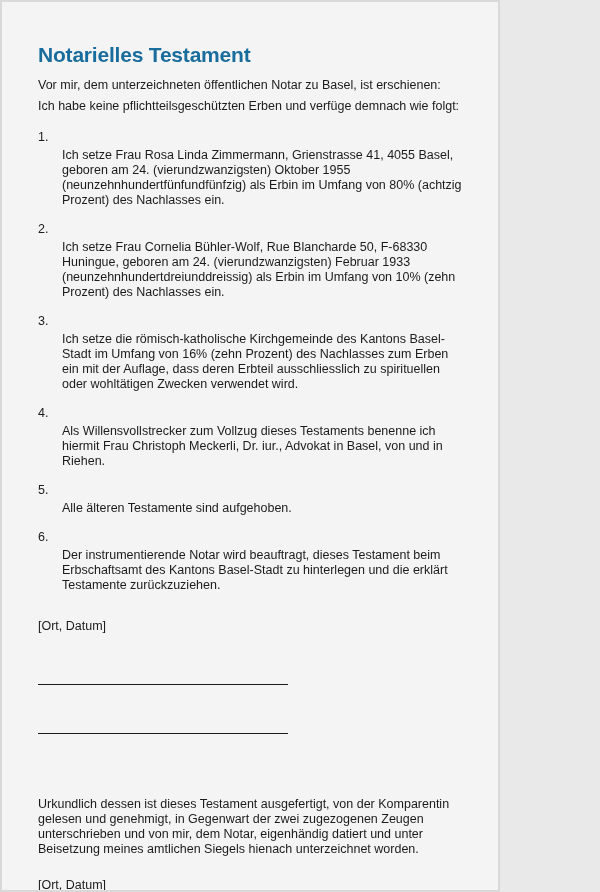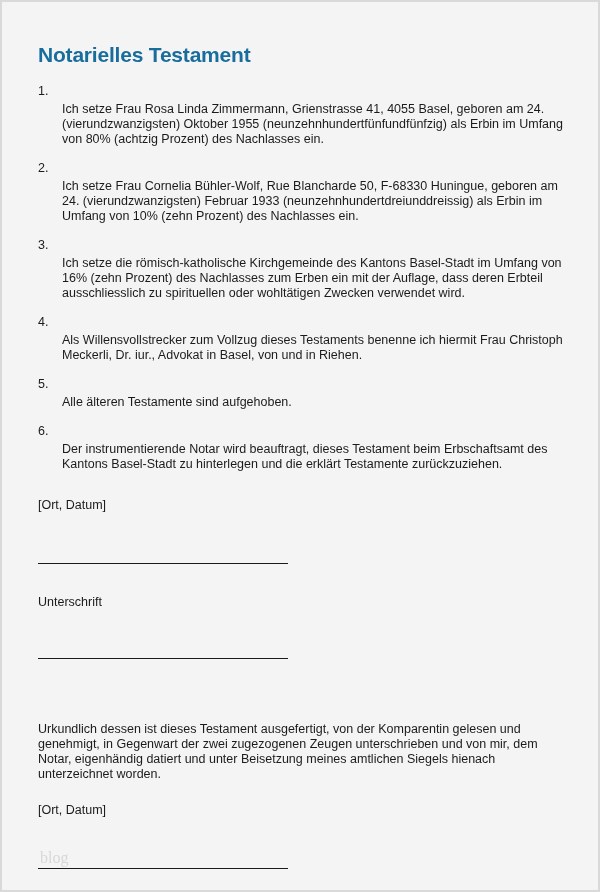--- a/index.html
+++ b/index.html
@@ -2,21 +2,21 @@
 <html lang="de" style="--page-background: #f4f4f4; --page-border: #d9d9d9; --title-color: #196d9d; --body-text: #1b1b1b; --line: #1a1a1a; --watermark: #d8d8d8;"><head>
 <meta charset="utf-8">
 <style>
   html, body {
     margin: 0;
     padding: 0;
     background: #e9e9e9;
   }
   .page {
     position: relative;
-    width: 600px;
+    width: 500px;
     height: 892px;
     box-sizing: border-box;
     margin: 0;
     background: var(--page-background, #f4f4f4);
     border: 2px solid var(--page-border, #d9d9d9);
     padding: 0 32px 0 36px;
     overflow: hidden;
     font-family: "Liberation Sans", "DejaVu Sans", sans-serif;
     font-size: 12.5px;
     line-height: 15px;
@@ -73,20 +73,22 @@
   }
   .sig-line-3    { margin-top: 4px; }
 </style>
 </head>
 <body>
 
 <div class="page">
 
   <h1 class="doc-title">Notarielles Testament</h1>
 
+  <p class="para p1">Vor mir, dem unterzeichneten öffentlichen Notar zu Basel, ist erschienen:</p>
+  <p class="para p3">Ich habe keine pflichtteilsgeschützten Erben und verfüge demnach wie folgt:</p>
 
   <ol class="clauses">
     <li>
       <span class="num">1.</span>
       <span class="txt">Ich setze Frau Rosa Linda Zimmermann, Grienstrasse 41, 4055 Basel, geboren am 24. (vierundzwanzigsten) Oktober 1955 (neunzehnhundertfünfundfünfzig) als Erbin im Umfang von 80% (achtzig Prozent) des Nachlasses ein.</span>
     </li>
     <li>
       <span class="num">2.</span>
       <span class="txt">Ich setze Frau Cornelia Bühler-Wolf, Rue Blancharde 50, F-68330 Huningue, geboren am 24. (vierundzwanzigsten) Februar 1933 (neunzehnhundertdreiunddreissig) als Erbin im Umfang von 10% (zehn Prozent) des Nachlasses ein.</span>
     </li>
@@ -105,21 +107,20 @@
     <li>
       <span class="num">6.</span>
       <span class="txt">Der instrumentierende Notar wird beauftragt, dieses Testament beim Erbschaftsamt des Kantons Basel-Stadt zu hinterlegen und die erklärt Testamente zurückzuziehen.</span>
     </li>
   </ol>
 
   <p class="para ort-datum-1">[Ort, Datum]</p>
 
   <div class="sig-line sig-line-1"></div>
 
-  <p class="para sig-label">Unterschrift</p>
 
   <div class="sig-line sig-line-2"></div>
 
   <p class="para closing">Urkundlich dessen ist dieses Testament ausgefertigt, von der Komparentin gelesen und genehmigt, in Gegenwart der zwei zugezogenen Zeugen unterschrieben und von mir, dem Notar, eigenhändig datiert und unter Beisetzung meines amtlichen Siegels hienach unterzeichnet worden.</p>
 
   <p class="para ort-datum-2">[Ort, Datum]</p>
 
   <span class="watermark">blog</span>
   <div class="sig-line sig-line-3"></div>
 

